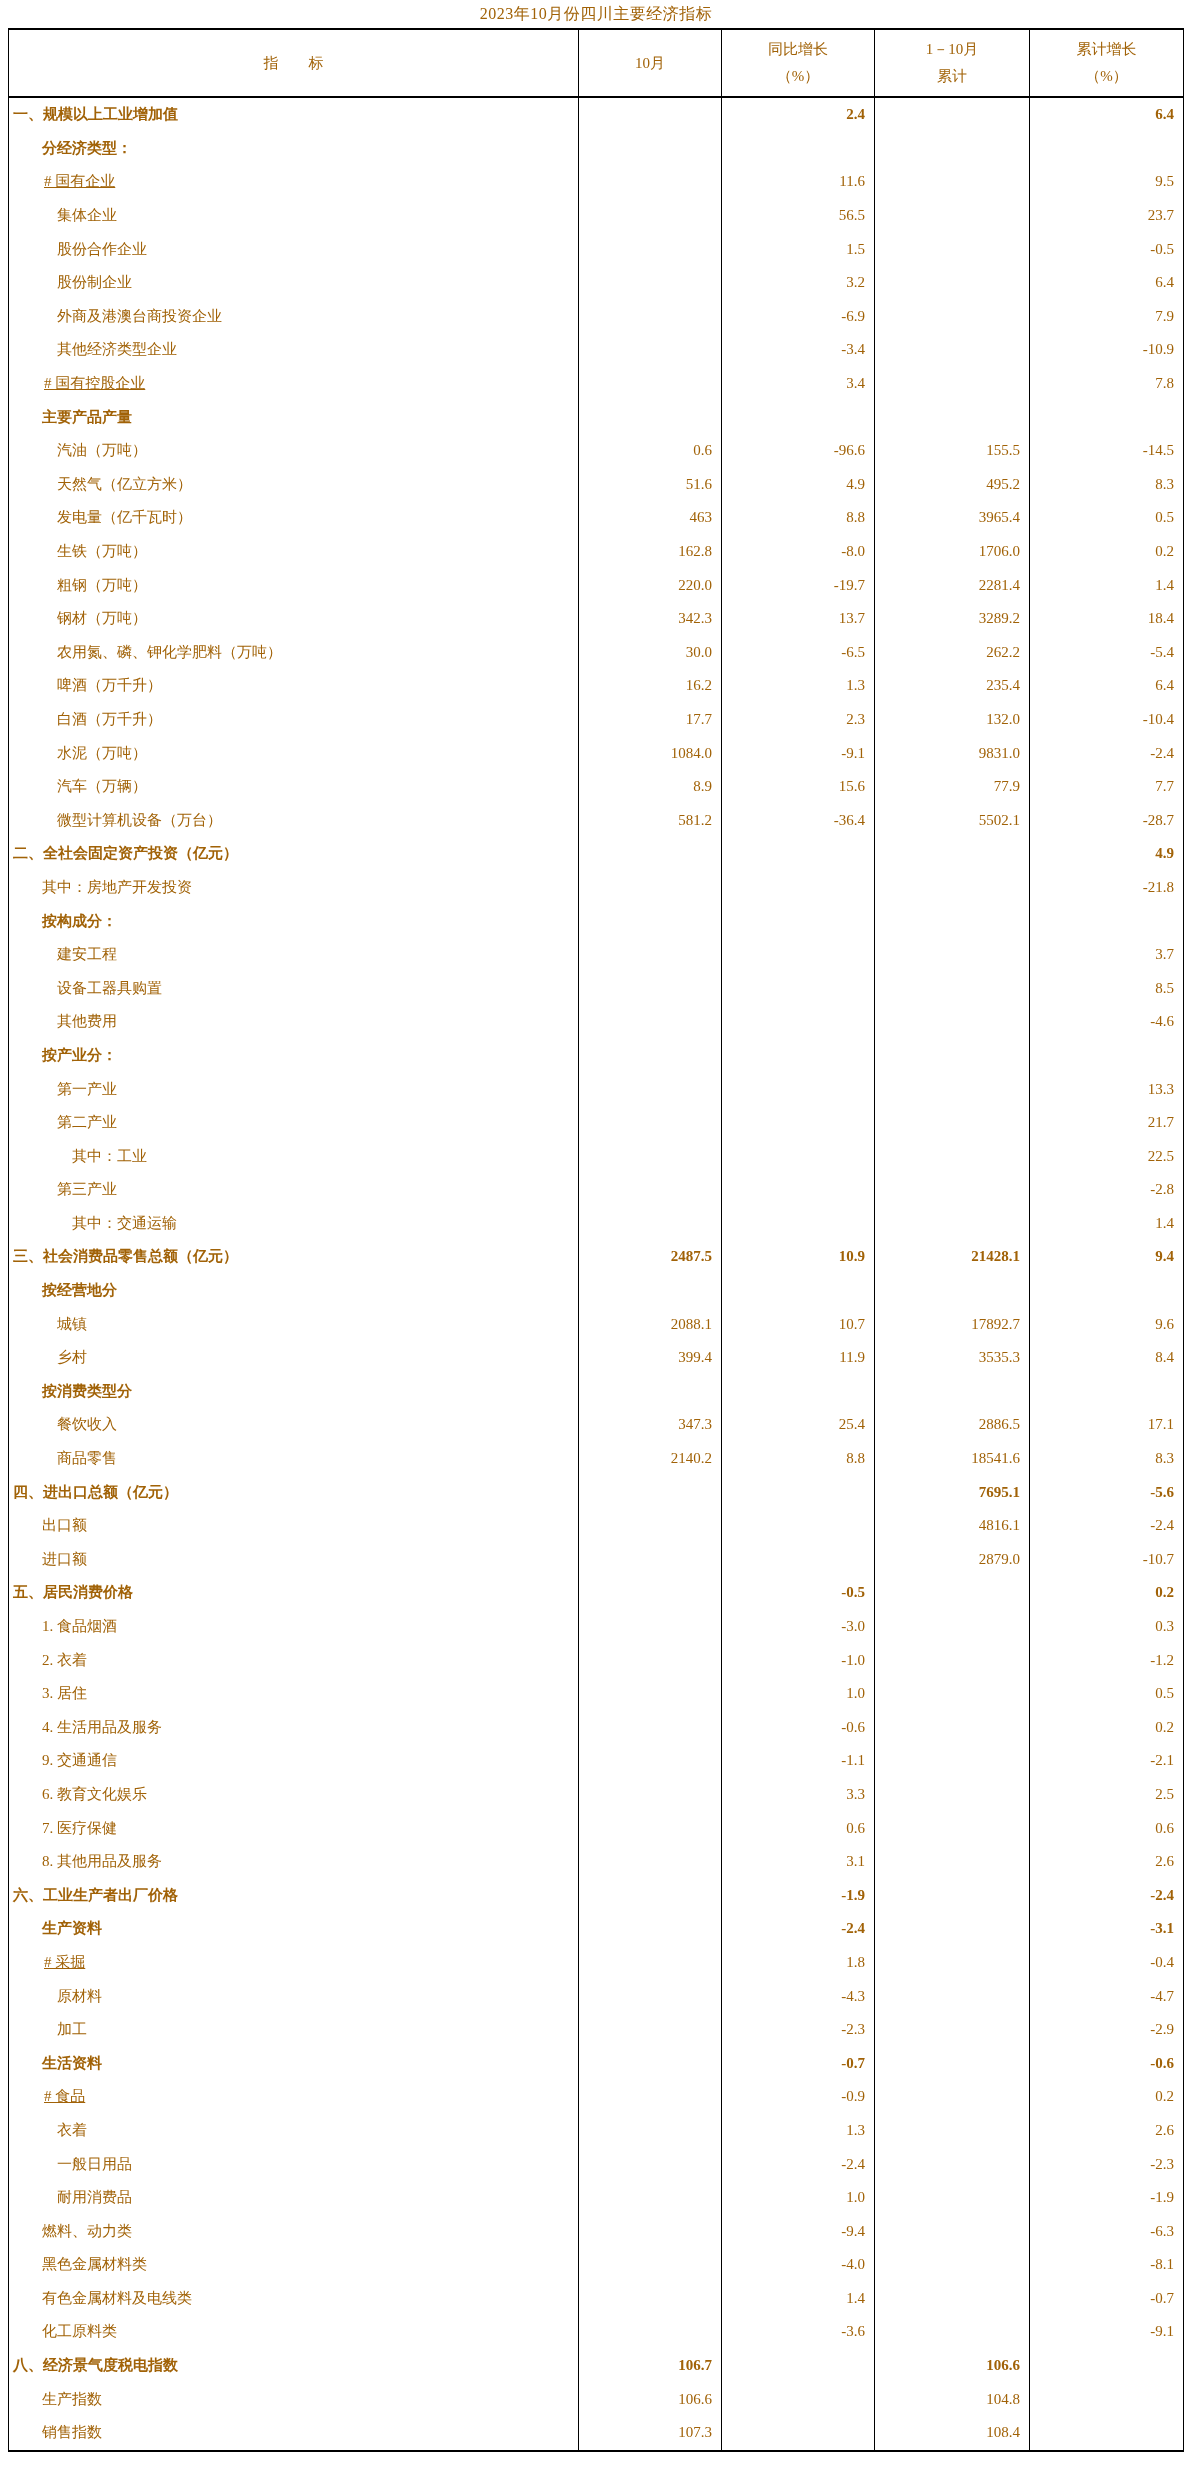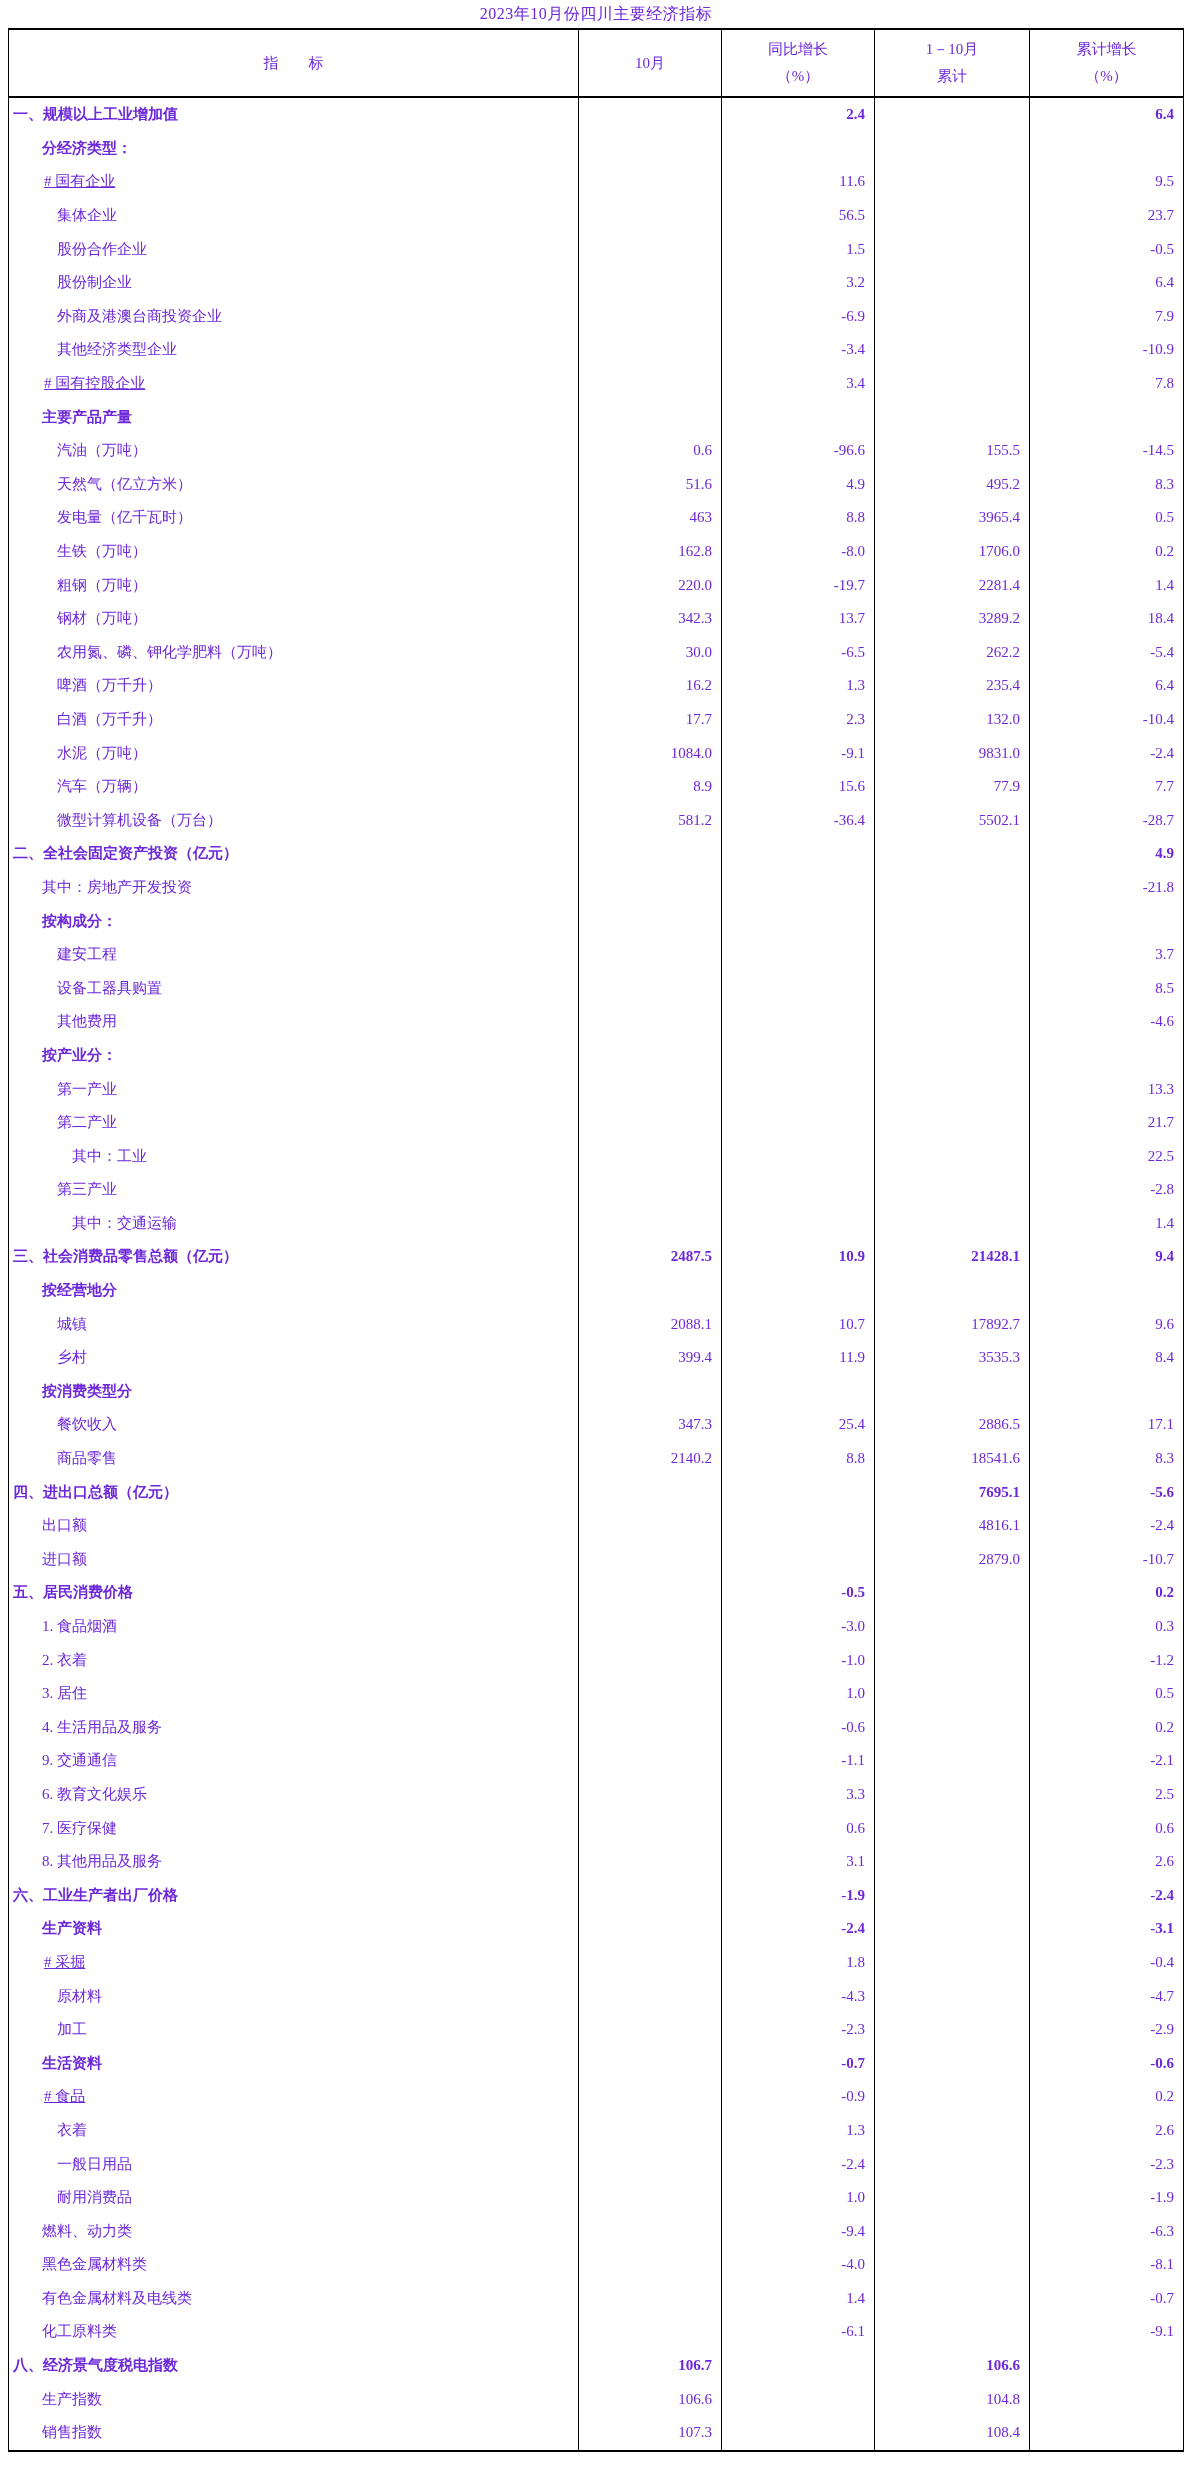--- a/index.html
+++ b/index.html
@@ -2,21 +2,21 @@
 <html><head>
 <meta charset="utf-8">
 <style>
   * { margin: 0; padding: 0; box-sizing: border-box; }
   html, body { background: #ffffff; }
   .page {
     position: relative;
     width: 1192px;
     height: 2491px;
     background: #ffffff;
-    color: #6d28d9;
+    color: #a16207;
     font-family: "Liberation Serif", "DejaVu Serif", serif;
     overflow: hidden;
   }
   .title {
     position: absolute;
     top: 3px;
     left: 0;
     width: 100%;
     text-align: center;
     font-size: 16px;
@@ -561,21 +561,21 @@
         <div class="tr">
           <div class="td label c0 ind-1">有色金属材料及电线类</div>
           <div class="td num c1"></div>
           <div class="td num c2">1.4</div>
           <div class="td num c3"></div>
           <div class="td num c4">-0.7</div>
         </div>
         <div class="tr">
           <div class="td label c0 ind-1">化工原料类</div>
           <div class="td num c1"></div>
-          <div class="td num c2">-6.1</div>
+          <div class="td num c2">-3.6</div>
           <div class="td num c3"></div>
           <div class="td num c4">-9.1</div>
         </div>
         <div class="tr bold">
           <div class="td label c0 ind-0">八、经济景气度税电指数</div>
           <div class="td num c1">106.7</div>
           <div class="td num c2"></div>
           <div class="td num c3">106.6</div>
           <div class="td num c4"></div>
         </div>

